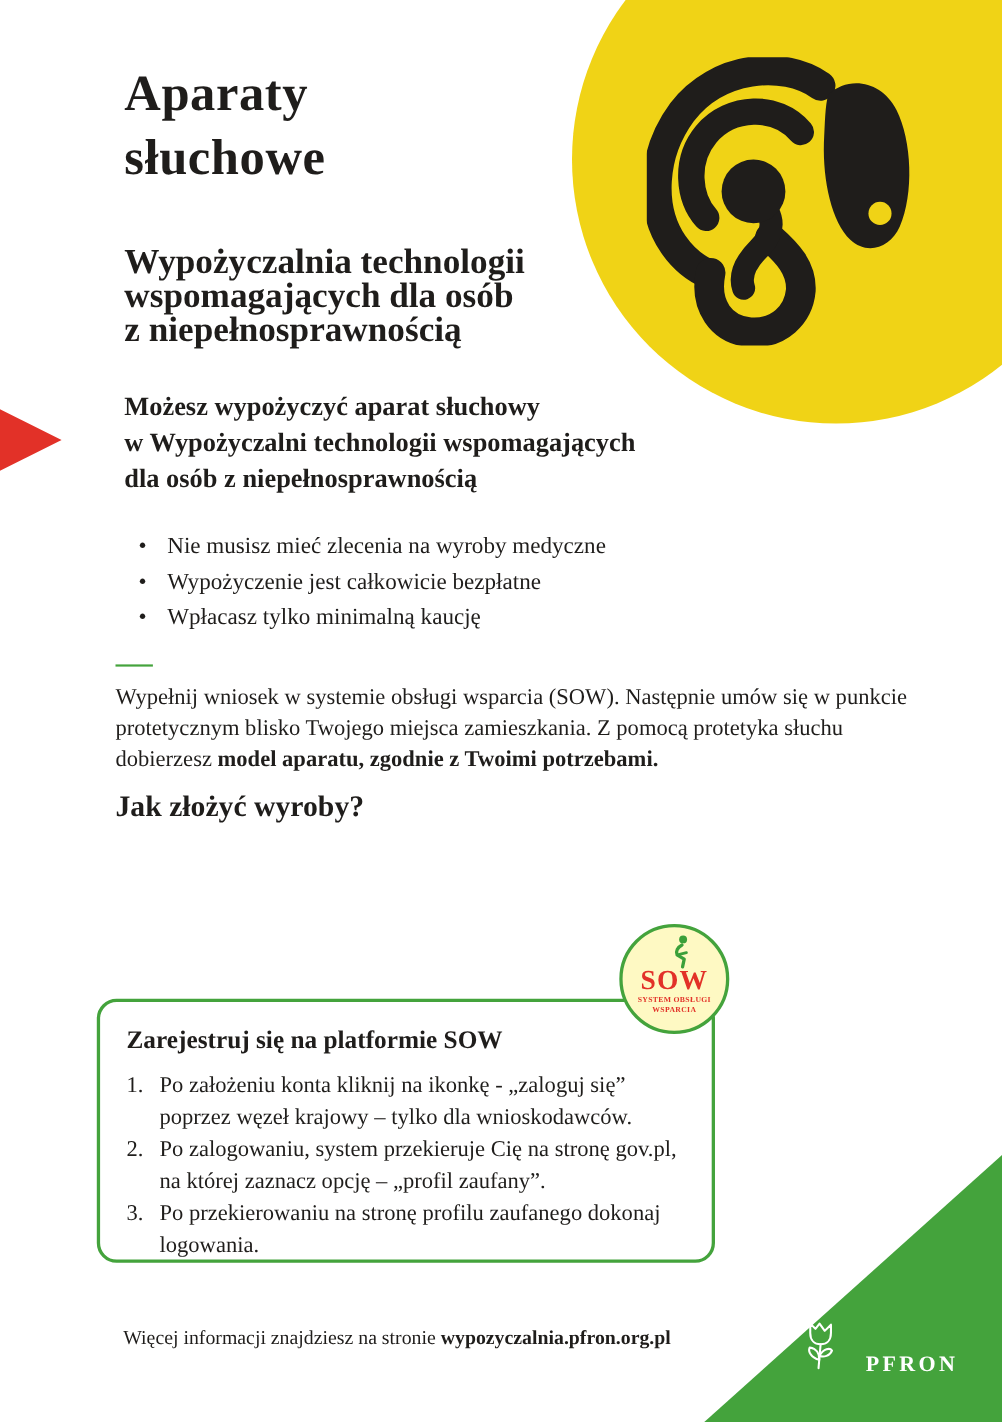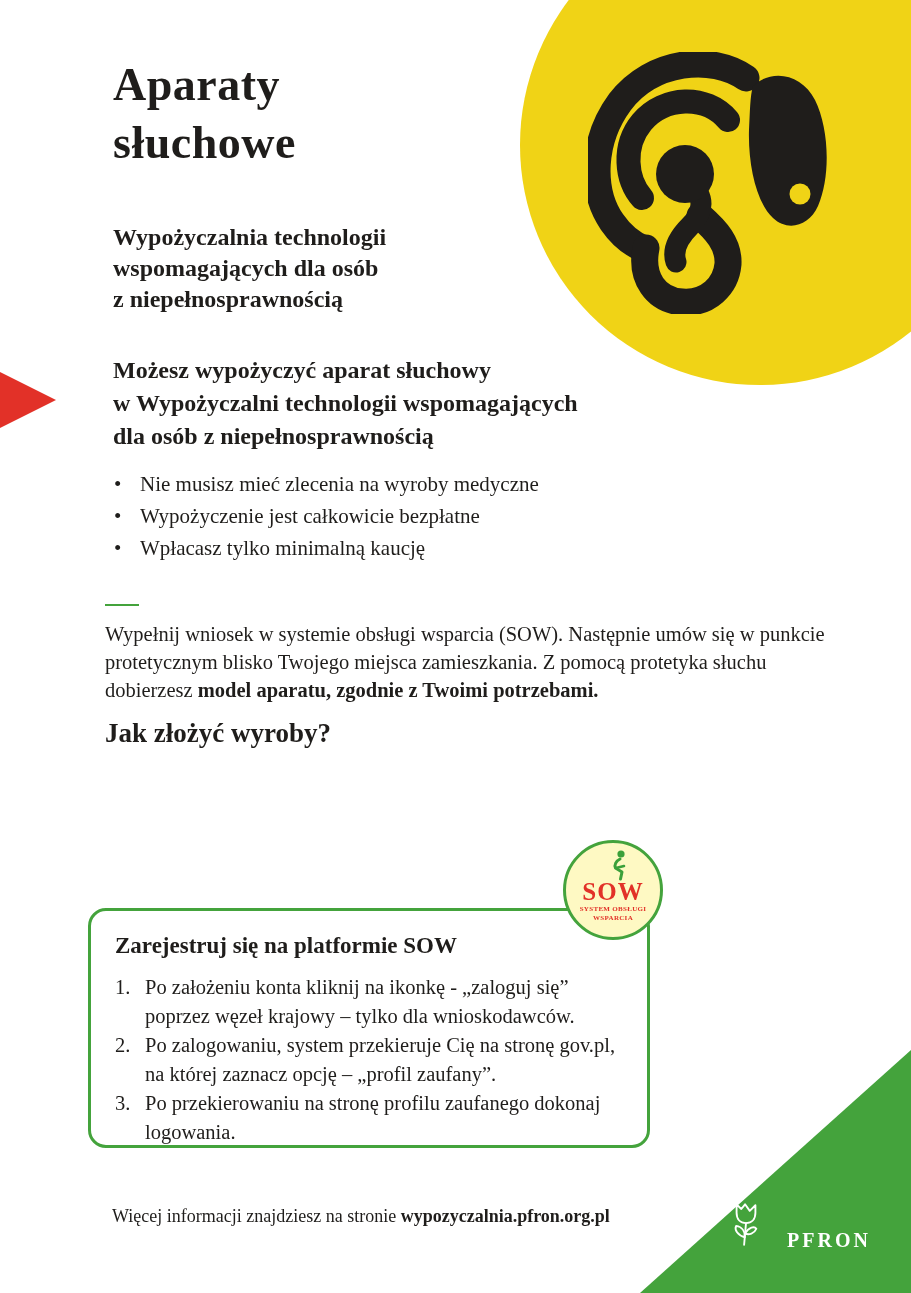--- a/index.html
+++ b/index.html
@@ -13,24 +13,24 @@
   
   .yellow-circle{left:520px;top:-95px;width:480px;height:480px;border-radius:50%;background:#f0d316;}
   .hearing-icon{left:588px;top:52px;}
   .red-arrow{left:0;top:372px;width:0;height:0;
     border-top:28px solid transparent;border-bottom:28px solid transparent;border-left:56px solid #e23128;}
   .green-corner{right:0;bottom:0;width:271px;height:243px;background:#44a33c;
     -webkit-clip-path:polygon(100% 0,100% 100%,0 100%);clip-path:polygon(100% 0,100% 100%,0 100%);}
 
   
   .title{left:113px;top:56px;font-size:46px;line-height:58px;font-weight:700;letter-spacing:.5px;white-space:pre-line;}
-  .subtitle{left:113px;top:222px;font-size:24px;line-height:31px;font-weight:700;white-space:pre-line;}
+  .subtitle{left:113px;top:222px;font-size:32px;line-height:31px;font-weight:700;white-space:pre-line;}
   .lead{left:113px;top:354px;font-size:24px;line-height:33px;font-weight:700;white-space:pre-line;}
 
-  ul.bullets{left:112px;top:470px;margin:0;padding:0;list-style:none;font-size:21px;line-height:29px;}
+  ul.bullets{left:112px;top:470px;margin:12px;padding:0;list-style:none;font-size:21px;line-height:29px;}
   ul.bullets li{position:relative;padding-left:28px;margin-bottom:3px;}
   ul.bullets li::before{content:"\2022";position:absolute;left:2px;font-size:21px;}
 
   .mini-divider{left:105px;top:604px;width:34px;height:2px;background:#44a33c;}
 
   .intro{left:105px;top:620px;width:775px;font-size:20.5px;line-height:28px;white-space:pre-line;}
   .intro .em{font-weight:600;}
 
   .how-heading{left:105px;top:718px;font-size:27px;font-weight:700;}
 

